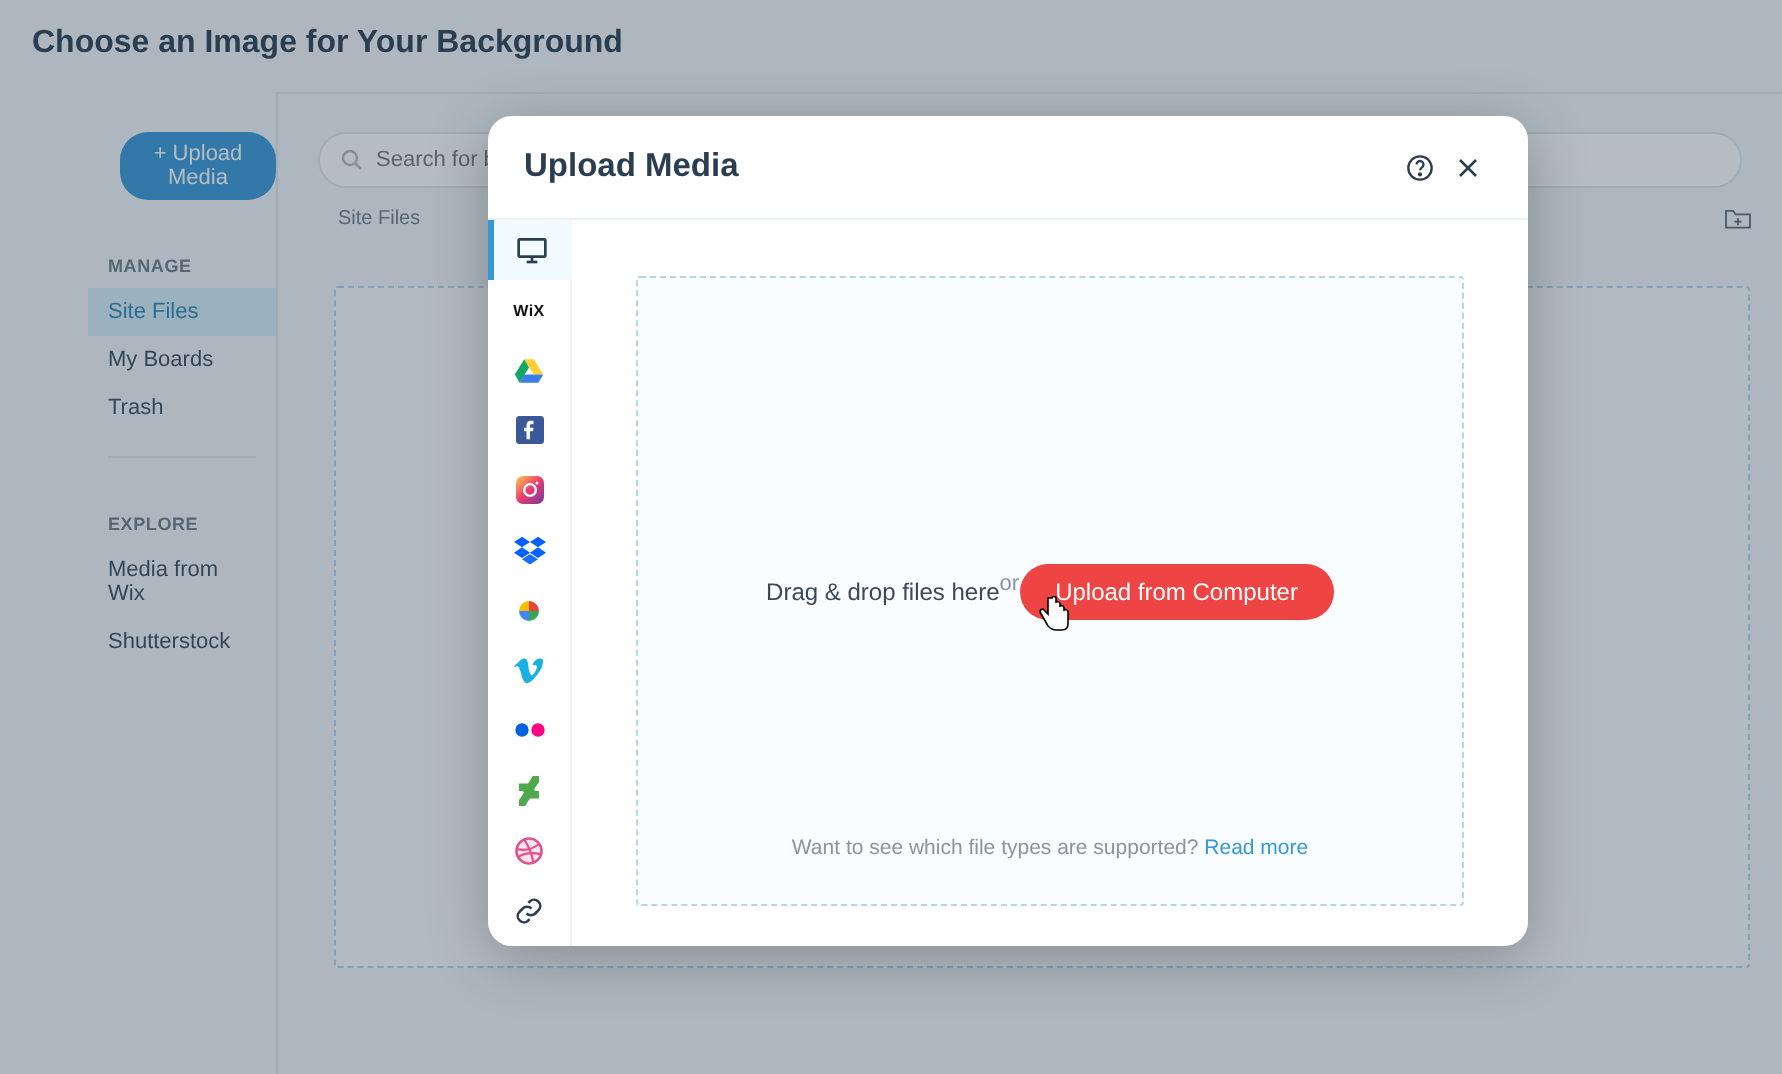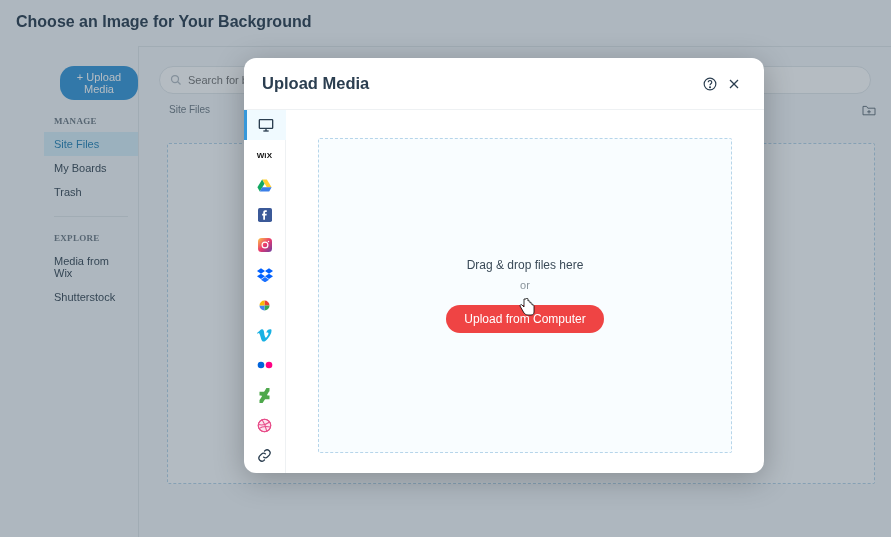--- a/index.html
+++ b/index.html
@@ -4,21 +4,21 @@
 <style>
   * { box-sizing: border-box; margin: 0; padding: 0; }
   html, body { width: 891px; height: 537px; overflow: hidden; font-family: "Helvetica Neue", Arial, sans-serif; }
   body { background: #f5f8fa; position: relative; }
 
   .page-title { position: absolute; top: 13px; left: 16px; font-size: 16px; font-weight: 600; color: #2b3e50; }
 
   .sidebar { position: absolute; top: 46px; left: 0; width: 138px; height: 491px; padding-left: 44px; }
   .upload-media-btn { margin: 20px 0 0 16px; background: #3697d9; color: #fff; border: none; border-radius: 14px; font-size: 11px; padding: 5px 13px; cursor: pointer; }
 
-  .section-label { font-size: 9px; letter-spacing: .3px; color: #6f7b86; margin: 16px 0 6px 10px; font-weight: 600; font-family: Liberation Serif, serif; }
+  .section-label { font-size: 9px; letter-spacing: .3px; color: #6f7b86; margin: 28px 0 6px 10px; font-weight: 600; }
   .nav-item { font-size: 11px; color: #3a4a58; padding: 6px 10px; cursor: pointer; }
   .nav-item.active { background: #d7eff9; color: #2884b8; }
 
   .divider { height: 1px; background: #e0e7ea; margin: 12px 10px 0 10px; }
 
   .main { position: absolute; top: 46px; left: 138px; right: 0; bottom: 0; border-top: 1px solid #e0e7ea; border-left: 1px solid #e0e7ea; }
   .search-wrap { position: absolute; top: 19px; left: 20px; right: 20px; height: 28px; background: #fff; border: 1px solid #e2e8ec; border-radius: 14px; display: flex; align-items: center; padding: 0 10px; }
   .search-wrap svg { flex: 0 0 auto; }
   .search-input { border: none; outline: none; font-size: 11px; color: #889099; flex: 1; margin-left: 6px; background: transparent; }
 
@@ -35,21 +35,21 @@
   .hdr-icon { width: 24px; height: 24px; display: flex; align-items: center; justify-content: center; color: #2b3e50; cursor: pointer; }
 
   .modal-body { flex: 1; display: flex; }
   .source-rail { width: 42px; border-right: 1px solid #eef1f3; display: flex; flex-direction: column; align-items: center; padding-top: 0; }
   .source-item { width: 42px; height: 30px; display: flex; align-items: center; justify-content: center; cursor: pointer; }
   .source-item.active { border-left: 3px solid #3697d9; background: #f0faff; }
   .source-item svg, .source-item .wix-text { pointer-events: none; }
   .wix-text { font-size: 8px; font-weight: 700; letter-spacing: .2px; color: #111; }
 
   .drop-panel { flex: 1; position: relative; padding: 28px 32px 20px 32px; }
-  .drop-area { width: 100%; height: 100%; border: 1px dashed #b6d5ea; border-radius: 2px; background: #f9fdff; display: flex; flex-direction: column; align-items: center; justify-content: center; position: relative; }
+  .drop-area { width: 100%; height: 100%; border: 1px dashed #b6d5ea; border-radius: 2px; background: #f9fdff; display: flex; align-items: center; justify-content: center; position: relative; }
   .drag-text { font-size: 12px; color: #3a4a58; }
   .or-text { font-size: 11px; color: #8a949c; margin: 7px 0 14px; }
   .upload-computer-btn { background: #ef4444; color: #fff; border: none; border-radius: 14px; font-size: 12px; padding: 7px 18px; cursor: pointer; }
   .support-text { position: absolute; bottom: 22px; font-size: 10.5px; color: #8a949c; }
   .support-link { color: #3697d9; cursor: pointer; }
 
   .cursor-ptr { position: absolute; top: 298px; left: 519px; pointer-events: none; }
 </style>
 </head>
 <body>
@@ -191,20 +191,23 @@
             <path d="M10 14a5 5 0 0 0 7 0l3-3a5 5 0 0 0-7-7l-1.5 1.5"></path>
             <path d="M14 10a5 5 0 0 0-7 0l-3 3a5 5 0 0 0 7 7l1.5-1.5"></path>
           </svg>
       </div>
     </div>
     <div class="drop-panel">
       <div class="drop-area">
         <div class="drag-text">Drag &amp; drop files here</div>
         <div class="or-text">or</div>
         <button class="upload-computer-btn">Upload from Computer</button>
+        <div class="support-text">
+          <span>Want to see which file types are supported? </span><span class="support-link">Read more</span>
+        </div>
       </div>
     </div>
   </div>
 </div>
 
 <svg class="cursor-ptr" width="16" height="18" viewBox="0 0 16 18">
     <path d="M5 1 v8 l-2-2 c-1-1-2 0-2 1 l4 7 c1 1 2 2 4 2 h3 c2 0 3-1 3-3 v-6 c0-1-1-1.5-2-1 v-1 c0-1-1-1.5-2-1 v-1 c0-1-1-1.5-2-1 V1 c0-1-2-1-2 0 z" fill="#fff" stroke="#000" stroke-width=".8"></path>
   </svg>
 
 </body></html>

